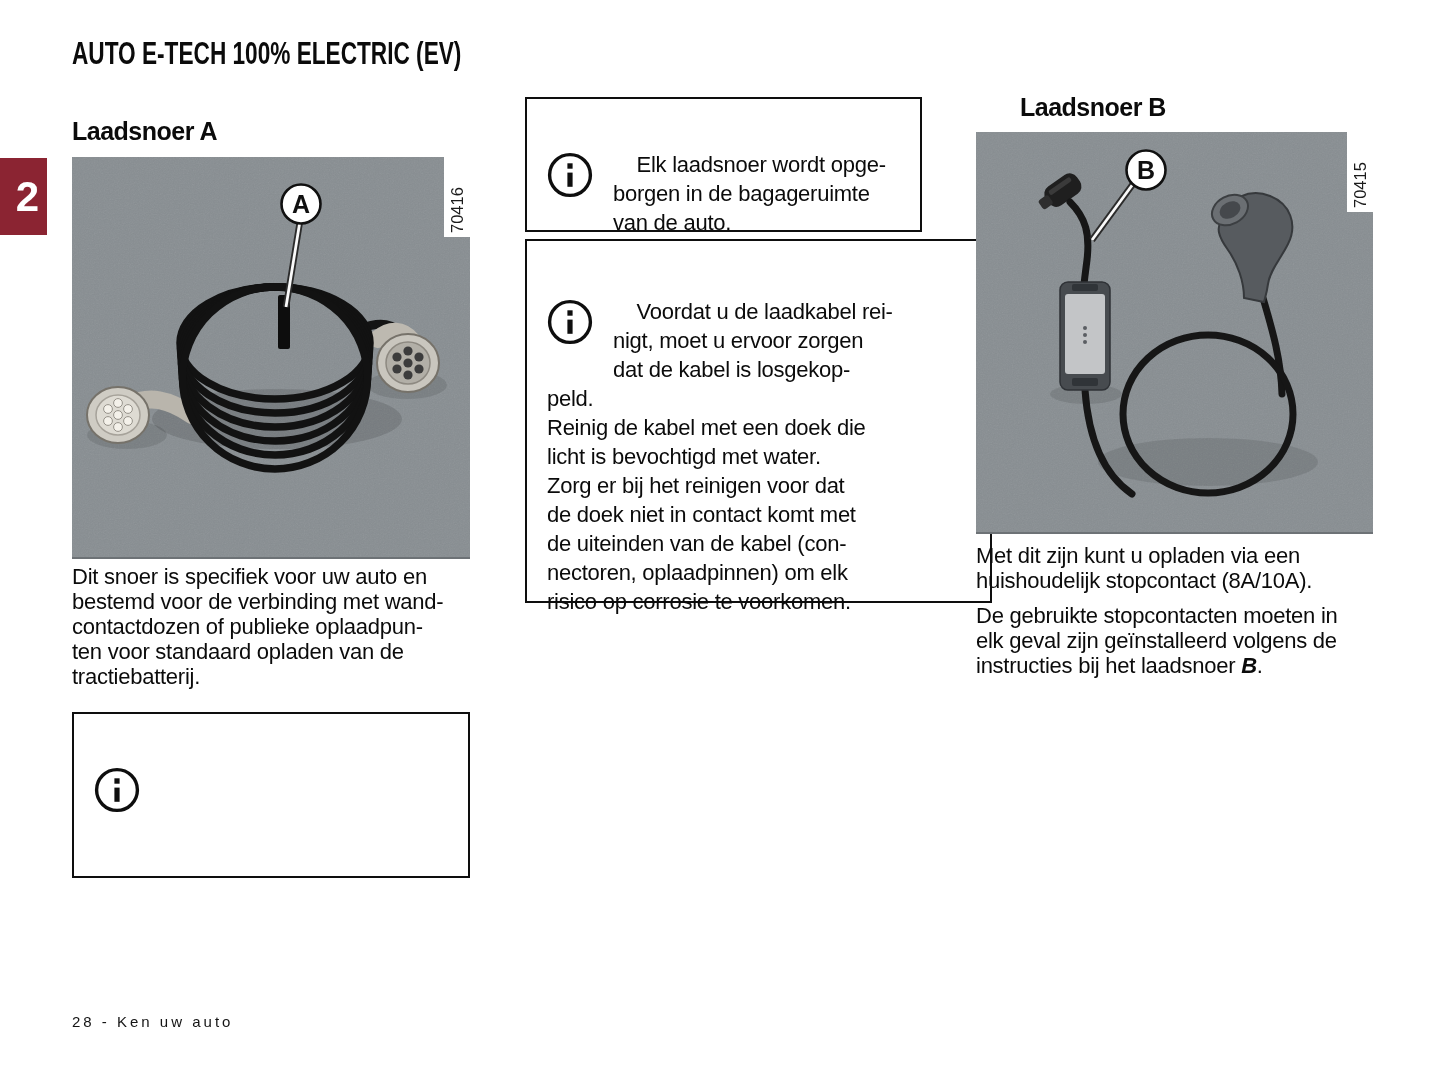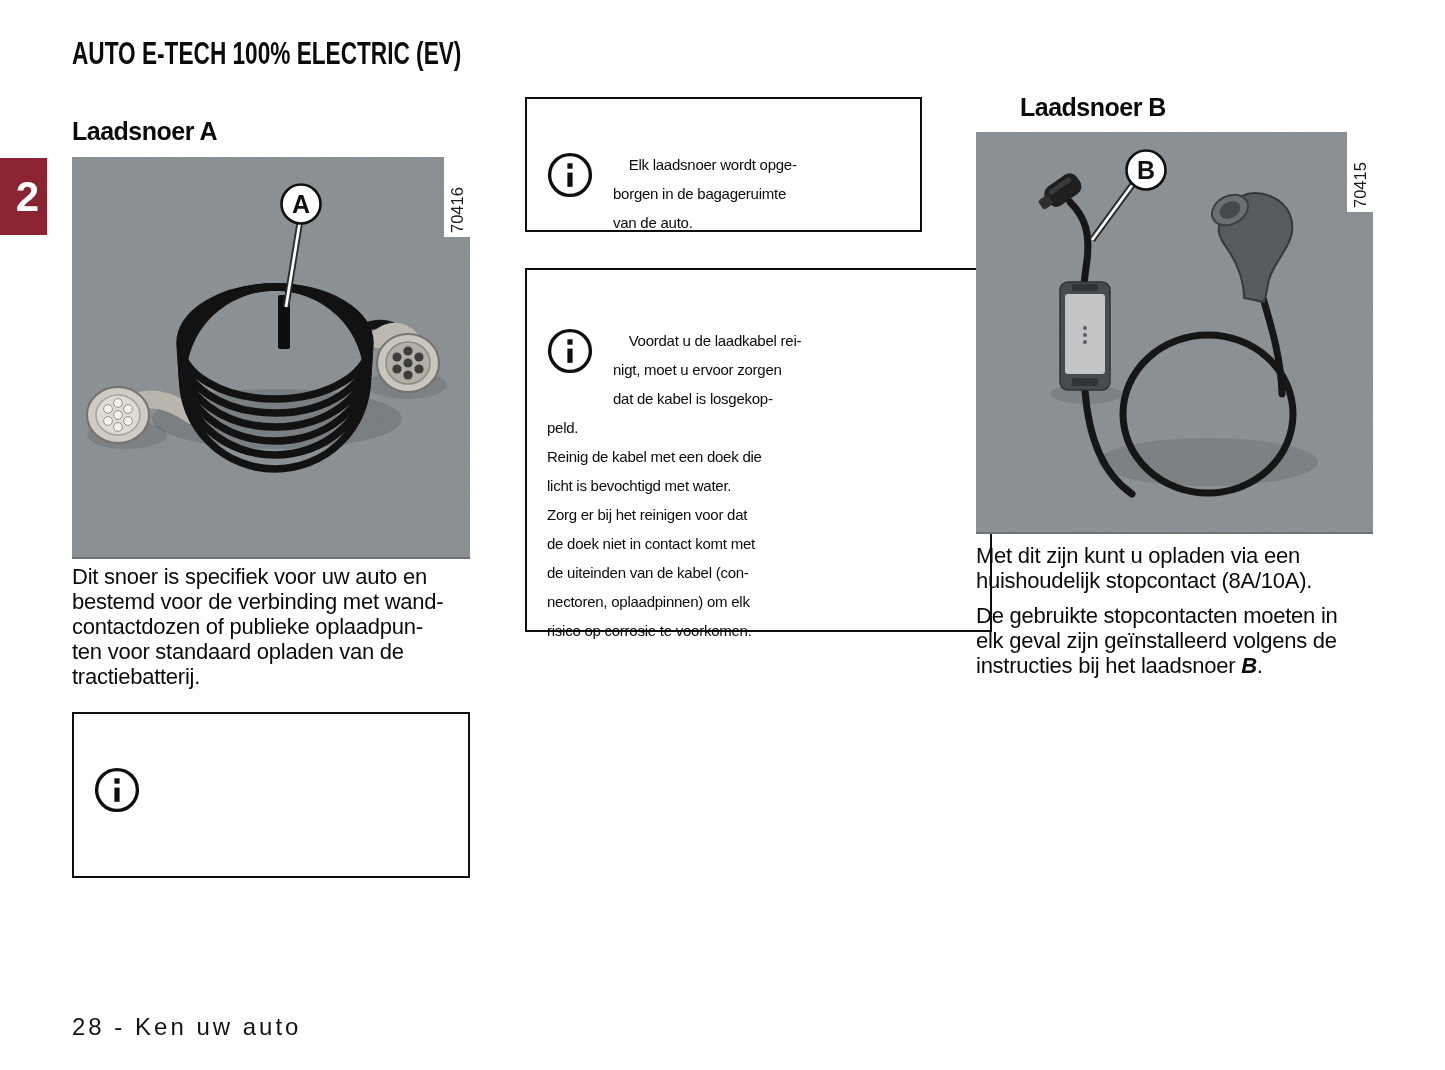--- a/index.html
+++ b/index.html
@@ -34,30 +34,30 @@
   .figure svg{display:block;}
   .body-text{
     position:absolute;
     font-size:22px;line-height:25px;letter-spacing:-0.25px;
     white-space:pre;
   }
   .infobox{
     position:absolute;box-sizing:border-box;
     border:2.5px solid #0e0e0e;
     padding:22px 16px 16px 20px;
-    font-size:15px;line-height:29px;letter-spacing:-0.25px;
+    font-size:22px;line-height:29px;letter-spacing:-0.25px;
     white-space:pre;
   }
   .info-icon{
     float:left;width:46px;height:46px;
     margin:2px 20px 16px 0;
   }
   .footer{
     position:absolute;left:72px;top:1013px;
-    font-size:24px;letter-spacing:3px;color:#141414;
+    font-size:15px;letter-spacing:3px;color:#141414;
     white-space:pre;
   }
   .bold-italic{font-weight:700;font-style:italic;}
 </style>
 </head>
 <body>
 
 <div class="page">
 
   <div class="page-title">AUTO E-TECH 100% ELECTRIC (EV)</div>
@@ -154,21 +154,21 @@
   <div class="infobox" style="left:525px;top:97px;width:397px;height:135px;">
     <svg class="info-icon" viewBox="0 0 46 46">
       <circle cx="23" cy="23" r="20.4" fill="none" stroke="#0e0e0e" stroke-width="3.4"></circle>
       <rect x="20.4" y="11.3" width="5.2" height="5.4" fill="#0e0e0e"></rect>
       <rect x="20.4" y="20.6" width="5.2" height="14.2" fill="#0e0e0e"></rect>
     </svg><span>Elk laadsnoer wordt opge-
 borgen in de bagageruimte
 van de auto.</span>
   </div>
 
-  <div class="infobox" style="left:525px;top:268px;width:467px;height:364px;padding-top:27px;">
+  <div class="infobox" style="left:525px;top:239px;width:467px;height:364px;padding-top:27px;">
     <svg class="info-icon" viewBox="0 0 46 46">
       <circle cx="23" cy="23" r="20.4" fill="none" stroke="#0e0e0e" stroke-width="3.4"></circle>
       <rect x="20.4" y="11.3" width="5.2" height="5.4" fill="#0e0e0e"></rect>
       <rect x="20.4" y="20.6" width="5.2" height="14.2" fill="#0e0e0e"></rect>
     </svg><span>Voordat u de laadkabel rei-
 nigt, moet u ervoor zorgen
 dat de kabel is losgekop-
 peld.
 Reinig de kabel met een doek die
 licht is bevochtigd met water.

